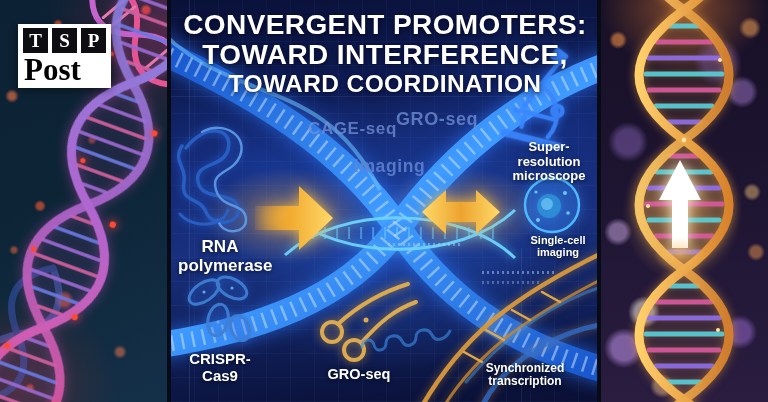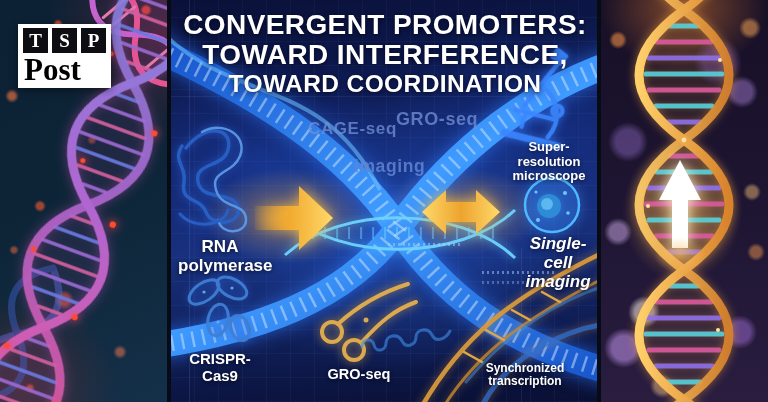--- a/index.html
+++ b/index.html
@@ -97,21 +97,21 @@
   
   .label{
     position:absolute;z-index:9;color:#ffffff;font-weight:bold;text-align:center;
     white-space:pre-line;line-height:1.12;
     text-shadow:0 1px 4px rgba(0,0,10,.7);
   }
   .lbl-rnapol{left:178px;top:237px;width:84px;font-size:17px;}
   .lbl-crispr{left:180px;top:351px;width:80px;font-size:15px;}
   .lbl-groseq{left:320px;top:366px;width:78px;font-size:14.5px;}
   .lbl-superres{left:498px;top:140px;width:102px;font-size:13px;}
-  .lbl-singlecell{left:516px;top:234px;width:84px;font-size:17px;font-style:italic;}
+  .lbl-singlecell{left:516px;top:234px;width:84px;font-size:11px;}
   .lbl-sync{left:476px;top:362px;width:98px;font-size:12px;}
   .faint{
     position:absolute;z-index:4;font-weight:bold;color:rgba(112,142,212,.78);
     letter-spacing:.6px;text-shadow:none;
   }
   .f-cage{left:308px;top:119px;font-size:17px;}
   .f-gro{left:396px;top:109px;font-size:18px;}
   .f-darna{left:354px;top:156px;font-size:17.5px;color:rgba(96,132,210,.85);}
 
   .psvg{position:absolute;top:0;left:0;z-index:2;}

